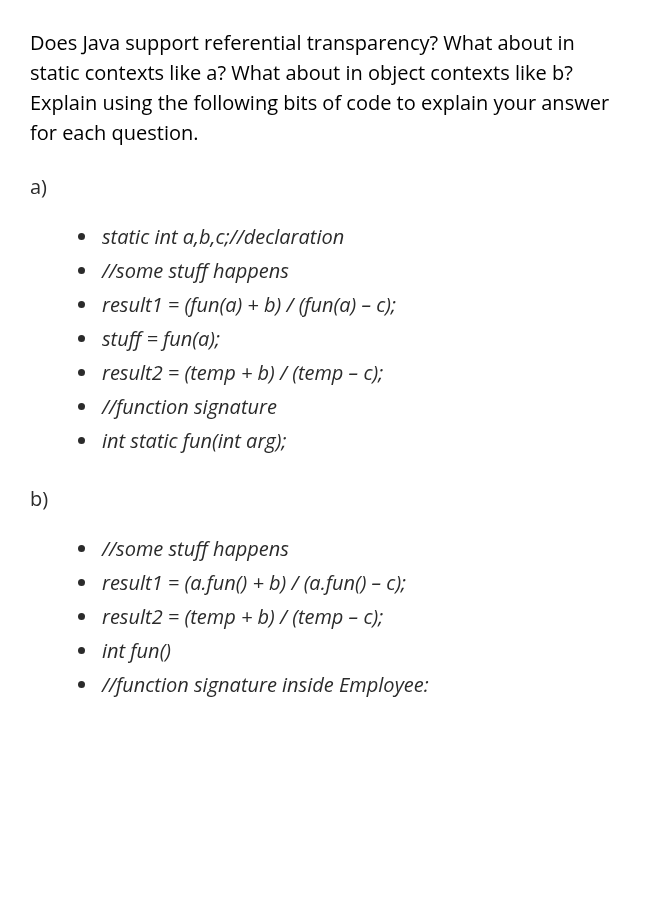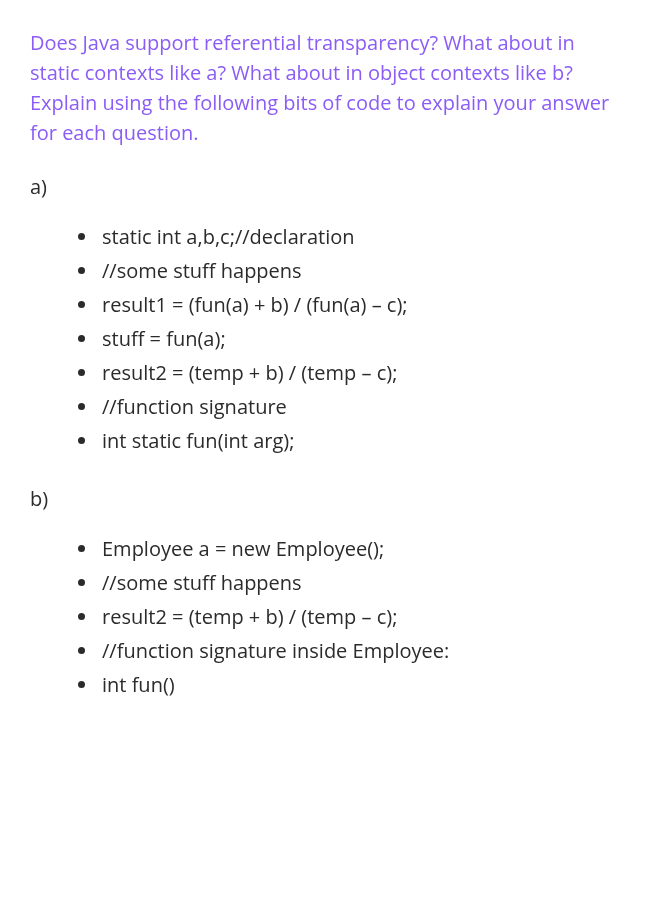--- a/index.html
+++ b/index.html
@@ -11,31 +11,32 @@
       font-family: -apple-system, BlinkMacSystemFont, "Segoe UI", "Open Sans", Helvetica, Arial, sans-serif;
       background: #ffffff;
       color: #2b2b2b;
       padding: 28px 30px;
       width: 654px;
       font-size: 20px;
       line-height: 1.5;
     }
     .question-text {
       margin-bottom: 24px;
-      color: #8b5cf6;
+      color: #000000;
     }
     .section-label {
       margin-bottom: 20px;
       margin-top: 4px;
       color: #2b2b2b;
     }
     ul {
       list-style: none;
       padding-left: 48px;
       margin-bottom: 28px;
+      font-style: italic;
     }
     li {
       position: relative;
       padding-left: 24px;
       margin-bottom: 4px;
       color: #2b2b2b;
     }
     li::before {
       content: "";
       position: absolute;
@@ -60,18 +61,18 @@
   <li>result1 = (fun(a) + b) / (fun(a) – c);</li>
   <li>stuff = fun(a);</li>
   <li>result2 = (temp + b) / (temp – c);</li>
   <li>//function signature</li>
   <li>int static fun(int arg);</li>
 </ul>
 
 <div class="section-label">b)</div>
 
 <ul>
-  <li>Employee a = new Employee();</li>
   <li>//some stuff happens</li>
+  <li>result1 = (a.fun() + b) / (a.fun() – c);</li>
   <li>result2 = (temp + b) / (temp – c);</li>
+  <li>int fun()</li>
   <li>//function signature inside Employee:</li>
-  <li>int fun()</li>
 </ul>
 
 </body></html>

